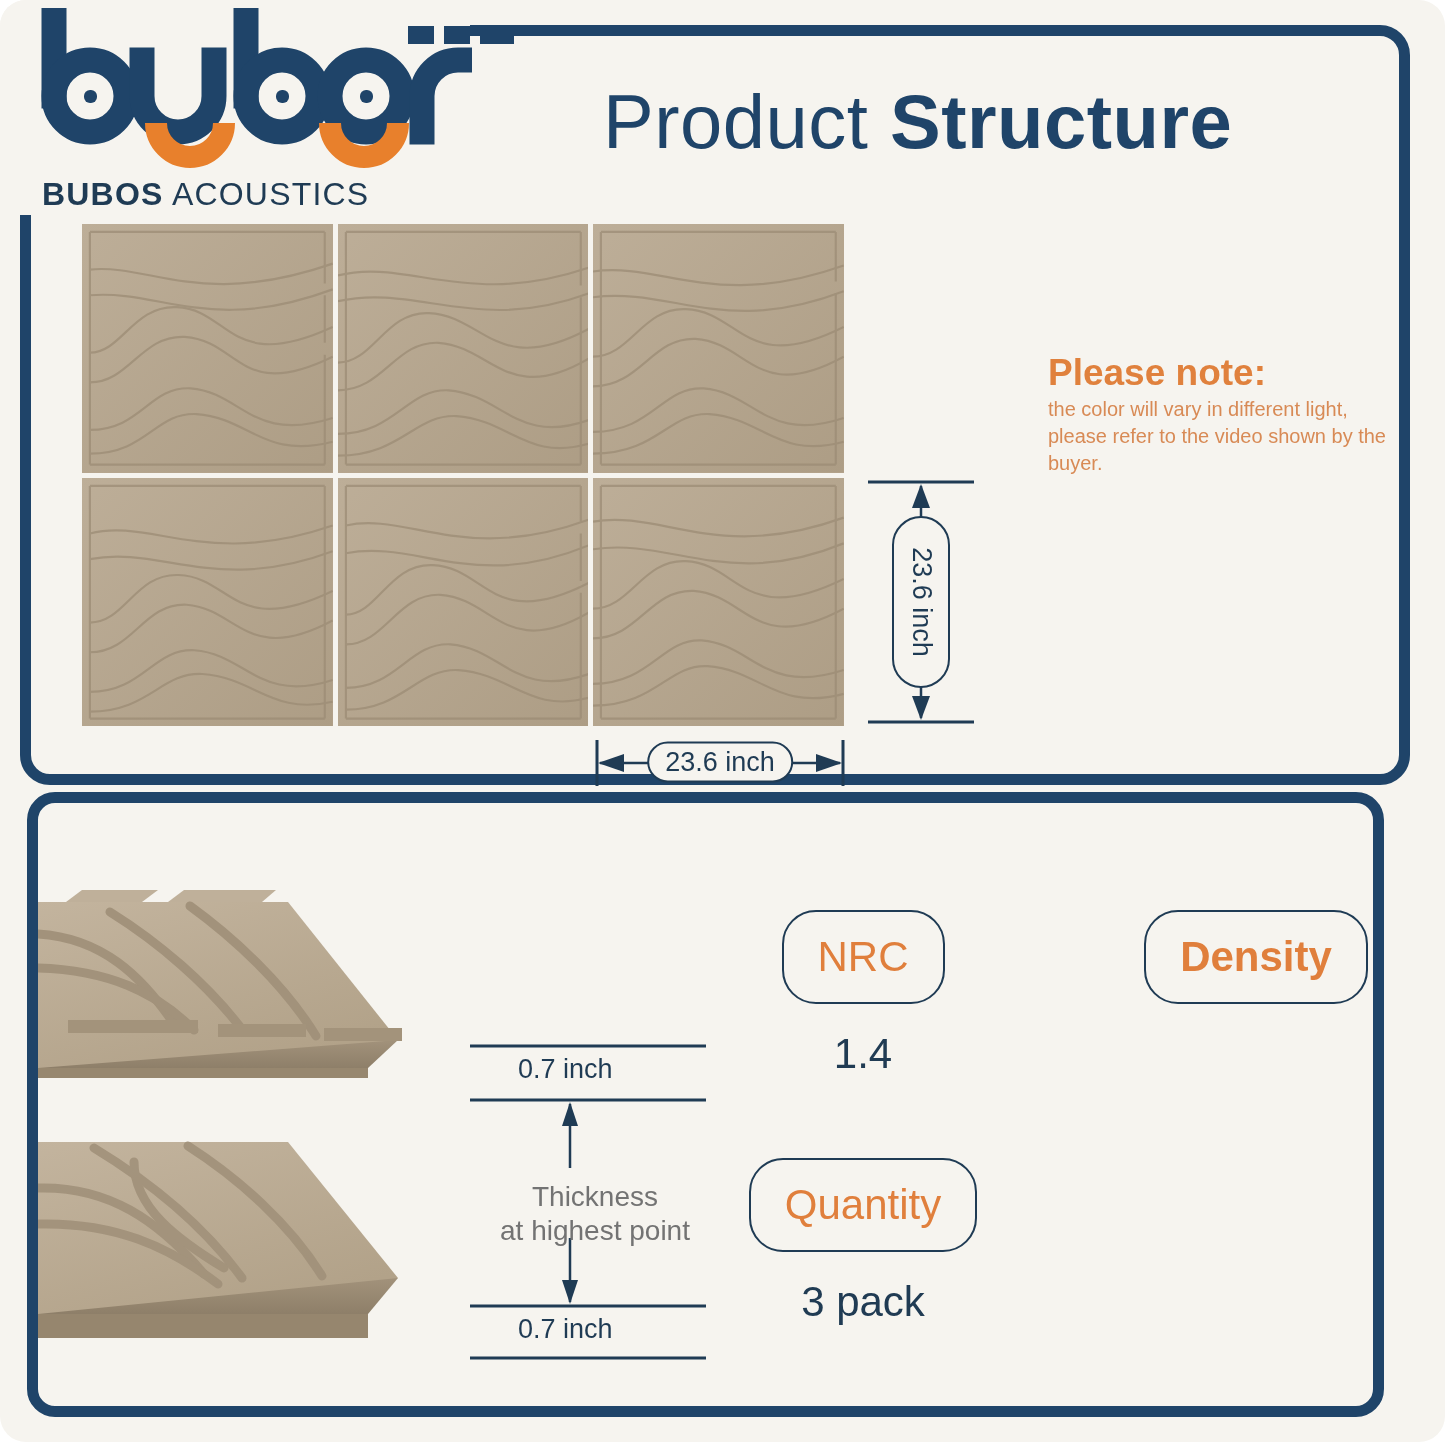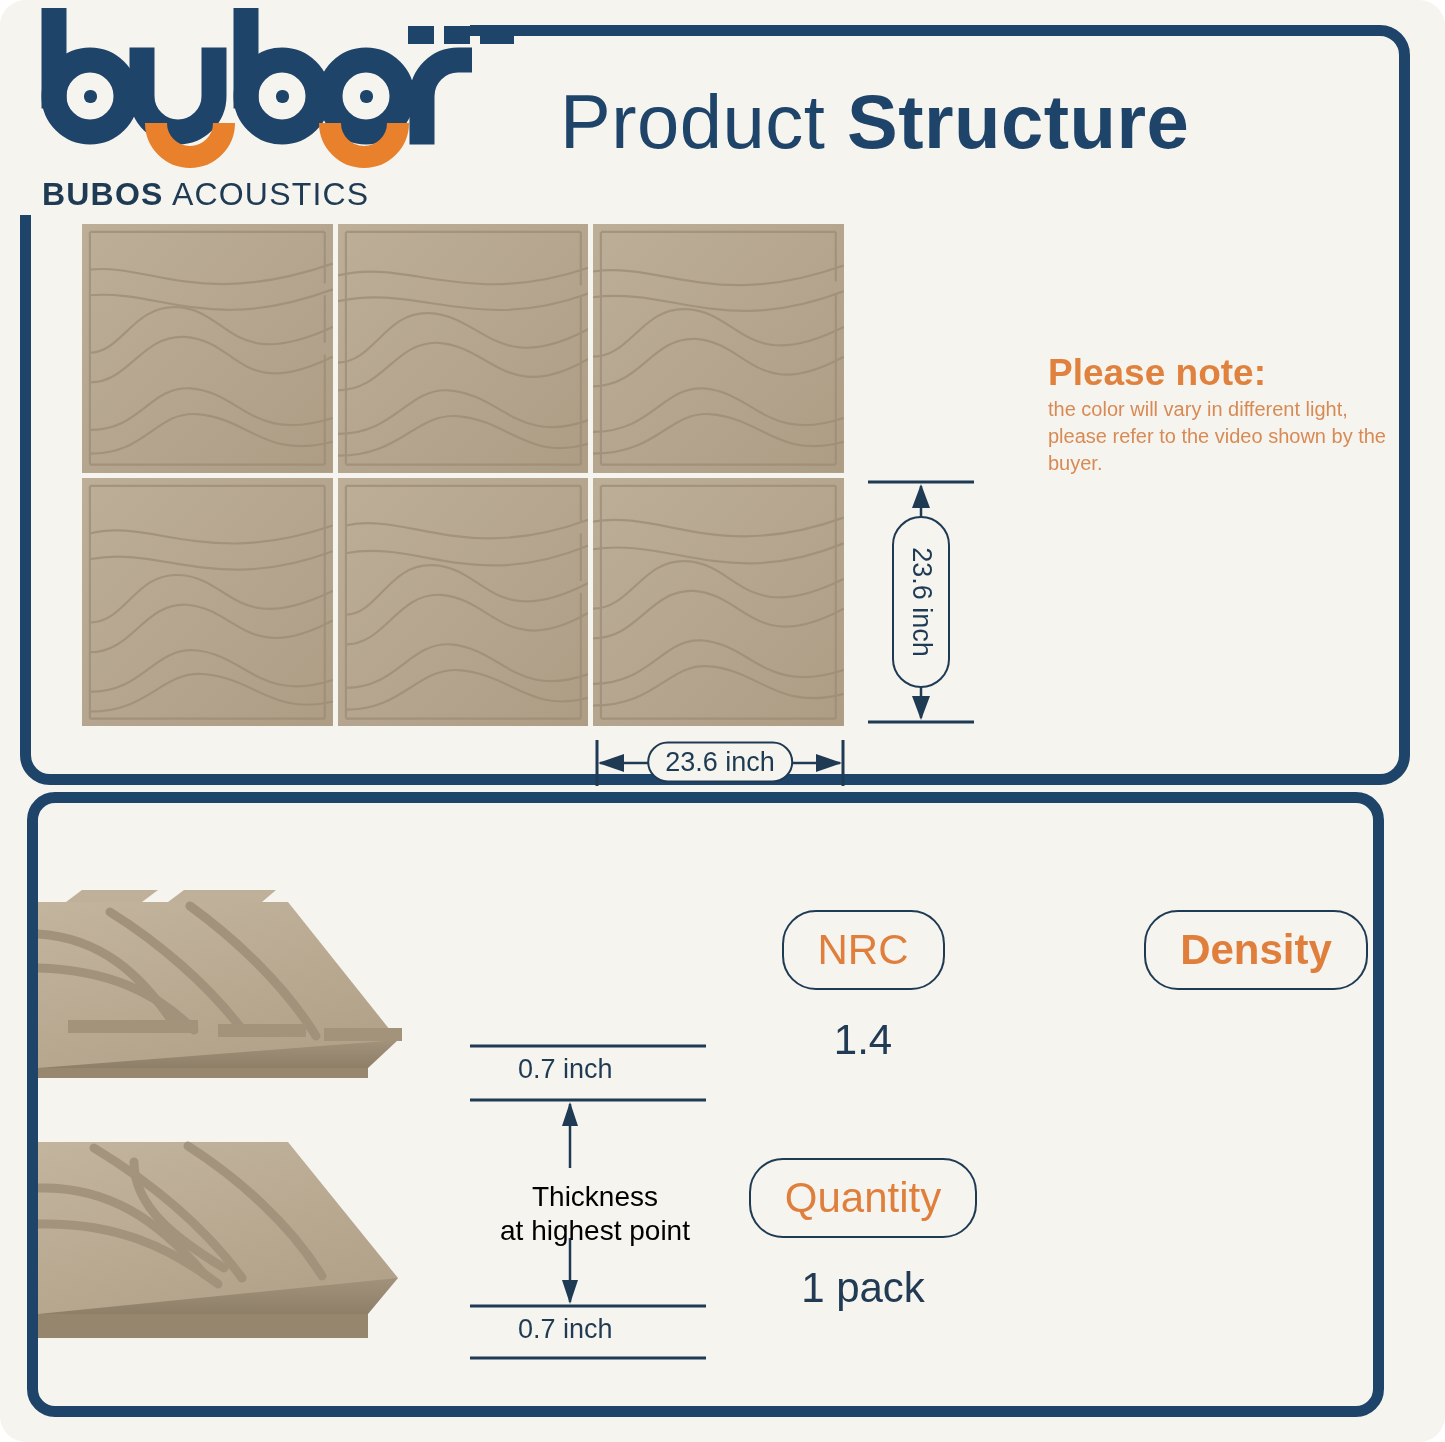--- a/index.html
+++ b/index.html
@@ -54,21 +54,21 @@
   
   .title{
     position:absolute;
     left:560px; top:78px;
     font-size:76px;
     color:#1f4469;
     white-space:nowrap;
     letter-spacing:0.5px;
     z-index:4;
   }
-  .title .thin{font-weight:300;}
+  .title .thin{font-weight:300;margin-left:43px;}
   .title .bold{font-weight:bold;}
 
   
   .grid{
     position:absolute;
     left:82px; top:224px;
     width:762px; height:502px;
     display:grid;
     grid-template-columns:repeat(3,1fr);
     grid-template-rows:repeat(2,1fr);
@@ -167,36 +167,36 @@
   .thk-label{
     position:absolute;
     font-size:27px;color:#1f3b54;
     white-space:nowrap;
   }
   .thk-mid{
     position:absolute;
     left:0px; top:140px;
     width:250px;
     text-align:center;
-    font-size:28px; color:#000000;
+    font-size:28px; color:#737373;
     line-height:1.22;
   }
 
   
   .spec{
     position:absolute;
     z-index:4;
     text-align:center;
     width:260px;
   }
   .spec-pill{
     display:inline-block;
     border:2.5px solid #1f3b54;
     border-radius:34px;
-    padding:14px 34px;
+    padding:21px 34px;
     color:#e07f3c;
     font-size:42px;
     background:#f6f4ef;
     white-space:nowrap;
   }
   .spec-val{
     margin-top:26px;
     font-size:42px;
     color:#203b53;
     white-space:nowrap;
@@ -457,17 +457,17 @@
     <div class="spec-pill">NRC</div>
     <div class="spec-val"><span>1.4</span></div>
   </div>
 
   <div class="spec" id="spec-density">
     <div class="spec-pill">Density</div>
   </div>
 
   <div class="spec" id="spec-quantity">
     <div class="spec-pill">Quantity</div>
-    <div class="spec-val"><span>1 pack</span></div>
+    <div class="spec-val"><span>3 pack</span></div>
   </div>
 
 
 </div>
 
 </body></html>

